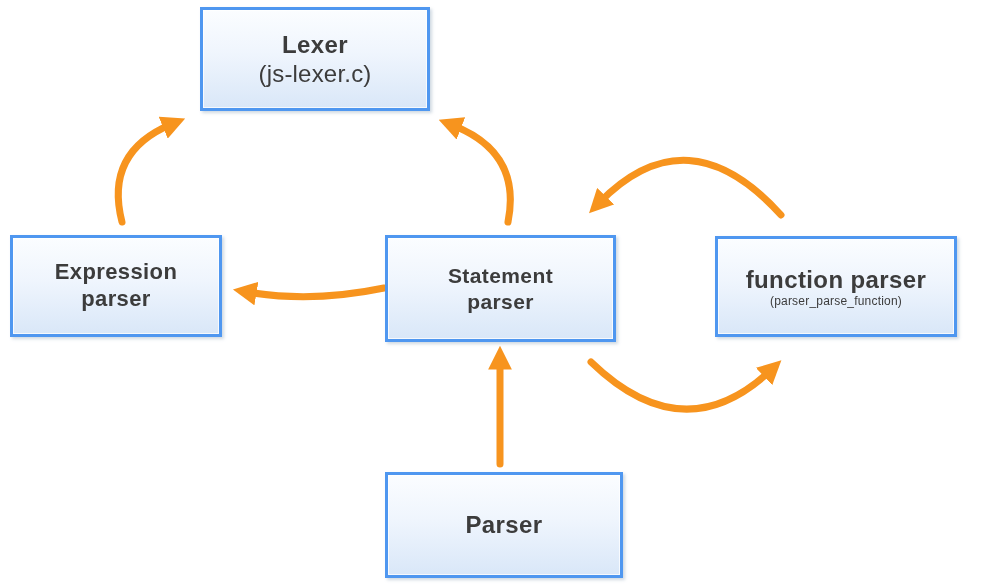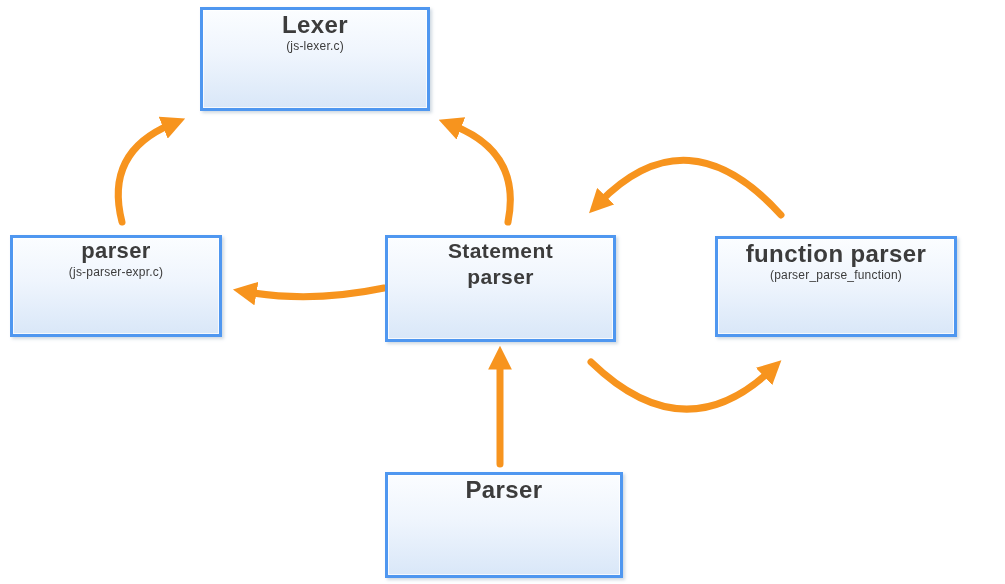--- a/index.html
+++ b/index.html
@@ -39,37 +39,37 @@
     border: 3px solid var(--node-border, #4F97F0);
     background: linear-gradient(to bottom,
       var(--node-fill-top, #FBFDFF) 0%,
       #EFF5FD 45%,
       var(--node-fill-bottom, #D9E7F8) 100%);
     box-shadow: 2px 2px 3px rgba(150,170,190,0.45),
                 inset 0 0 0 1px rgba(255,255,255,0.75);
     display: flex;
     flex-direction: column;
     align-items: center;
-    justify-content: flex-start;
+    justify-content: center;
     text-align: center;
     color: var(--text, #3C3C3C);
     line-height: 1.22;
   }
   .node-title {
     font-weight: 700;
     letter-spacing: 0.4px;
   }
   .node-subtitle {
     font-weight: 400;
     letter-spacing: 0.2px;
   }
   .t24 { font-size: 24px; }
   .t22 { font-size: 22px; }
   .t21 { font-size: 21px; }
-  .s20 { font-size: 12px; }
+  .s20 { font-size: 24px; }
   .s19 { font-size: 12px; }
 </style>
 </head>
 <body>
 
 <div class="canvas">
 
   <svg class="edges-layer" viewBox="0 0 1005 584" xmlns="http://www.w3.org/2000/svg">
     <defs>
       <marker id="arrowhead" viewBox="0 0 10 10" refX="4" refY="5" markerWidth="3.4" markerHeight="3.4" orient="auto">
@@ -83,22 +83,22 @@
     <path class="edge" d="M 591 362 Q 684 452 771 370" marker-end="url(#arrowhead)"></path>
     <path class="edge" d="M 500 464 L 500 360" marker-end="url(#arrowhead)"></path>
   </svg>
 
   <div class="node" style="left:200px; top:7px; width:230px; height:104px;">
     <div class="node-title t24">Lexer</div>
     <div class="node-subtitle s20">(js-lexer.c)</div>
   </div>
 
   <div class="node" style="left:10px; top:235px; width:212px; height:102px;">
+    <div class="node-title t22">Expression</div>
     <div class="node-title t22">parser</div>
-    <div class="node-subtitle s20">(js-parser-expr.c)</div>
   </div>
 
   <div class="node" style="left:385px; top:235px; width:231px; height:107px;">
     <div class="node-title t21">Statement</div>
     <div class="node-title t21">parser</div>
   </div>
 
   <div class="node" style="left:715px; top:236px; width:242px; height:101px;">
     <div class="node-title t24">function parser</div>
     <div class="node-subtitle s19">(parser_parse_function)</div>

